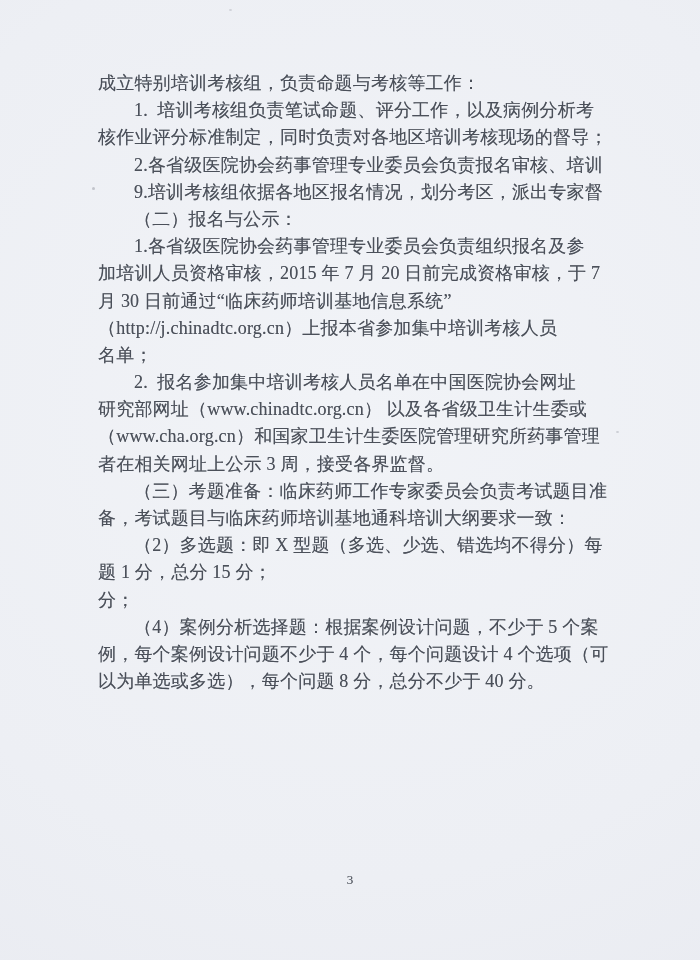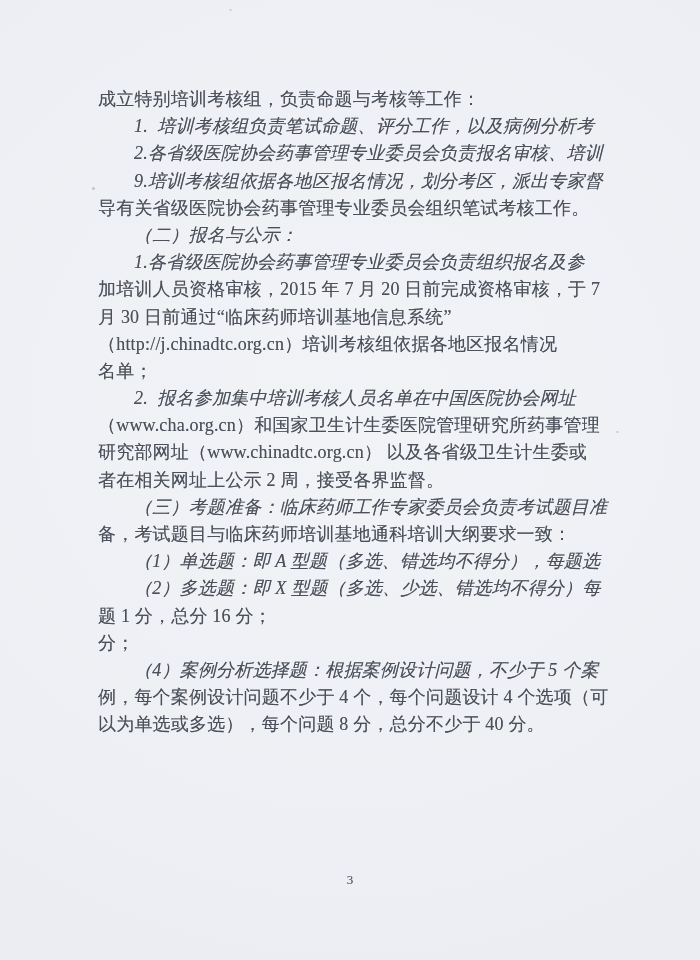--- a/index.html
+++ b/index.html
@@ -15,34 +15,33 @@
     height: 960px;
     background:
       radial-gradient(ellipse 130% 90% at 50% 42%,
         #f1f3f7 0%, #edeff4 55%, #e9ebf1 85%, #e6e8ee 100%);
     font-family: "Liberation Serif", "DejaVu Serif", serif;
     color: #4b505a;
   }
   .doc-body {
     position: absolute;
     left: 98px;
-    top: 86px;
+    top: 70px;
     width: 516px;
   }
   .line {
     font-size: 18px;
     line-height: 27.2px;
     height: 27.2px;
     white-space: pre;
     letter-spacing: 0.2px;
     text-shadow: 0 0 0.5px rgba(75, 80, 90, 0.55);
   }
   .indent {
     text-indent: 2em;
-    font-style: italic;
   }
   .page-number {
     position: absolute;
     top: 872px;
     left: 0;
     width: 700px;
     text-align: center;
     font-size: 13px;
     letter-spacing: 0;
     color: #565b64;
@@ -58,38 +57,37 @@
   .speck-3 { left: 229px; top: 9px;   width: 3px; height: 2px; opacity: 0.3;  }
 </style>
 </head>
 <body>
 
 <div class="page">
 
   <div class="doc-body">
     <div class="line">成立特别培训考核组，负责命题与考核等工作：</div>
     <div class="line indent">1.  培训考核组负责笔试命题、评分工作，以及病例分析考</div>
+    <div class="line">核作业评分标准制定，同时负责对各地区培训考核现场的督导；</div>
     <div class="line indent">2.各省级医院协会药事管理专业委员会负责报名审核、培训</div>
     <div class="line indent">9.培训考核组依据各地区报名情况，划分考区，派出专家督</div>
-    <div class="line">导有关省级医院协会药事管理专业委员会组织笔试考核工作。</div>
     <div class="line indent">（二）报名与公示：</div>
     <div class="line indent">1.各省级医院协会药事管理专业委员会负责组织报名及参</div>
     <div class="line">加培训人员资格审核，2015 年 7 月 20 日前完成资格审核，于 7</div>
     <div class="line">月 30 日前通过“临床药师培训基地信息系统”</div>
-    <div class="line">（http://j.chinadtc.org.cn）培训考核组依据各地区报名情况</div>
+    <div class="line">（http://j.chinadtc.org.cn）上报本省参加集中培训考核人员</div>
     <div class="line">名单；</div>
     <div class="line indent">2.  报名参加集中培训考核人员名单在中国医院协会网址</div>
+    <div class="line">研究部网址（www.chinadtc.org.cn） 以及各省级卫生计生委或</div>
     <div class="line">（www.cha.org.cn）和国家卫生计生委医院管理研究所药事管理</div>
-    <div class="line">研究部网址（www.chinadtc.org.cn） 以及各省级卫生计生委或</div>
-    <div class="line">者在相关网址上公示 2 周，接受各界监督。</div>
+    <div class="line">者在相关网址上公示 3 周，接受各界监督。</div>
     <div class="line indent">（三）考题准备：临床药师工作专家委员会负责考试题目准</div>
     <div class="line">备，考试题目与临床药师培训基地通科培训大纲要求一致：</div>
-    <div class="line indent">（1）单选题：即 A 型题（多选、错选均不得分），每题选</div>
     <div class="line indent">（2）多选题：即 X 型题（多选、少选、错选均不得分）每</div>
-    <div class="line">题 1 分，总分 16 分；</div>
+    <div class="line">题 1 分，总分 15 分；</div>
     <div class="line">分；</div>
     <div class="line indent">（4）案例分析选择题：根据案例设计问题，不少于 5 个案</div>
     <div class="line">例，每个案例设计问题不少于 4 个，每个问题设计 4 个选项（可</div>
     <div class="line">以为单选或多选），每个问题 8 分，总分不少于 40 分。</div>
   </div>
 
   <div class="page-number">3</div>
 
   <div class="speck speck-1"></div>
   <div class="speck speck-2"></div>

